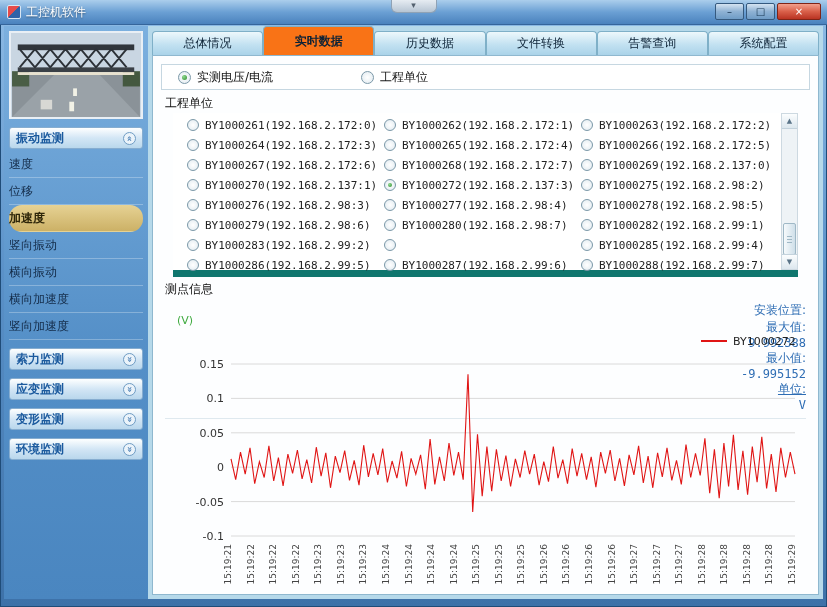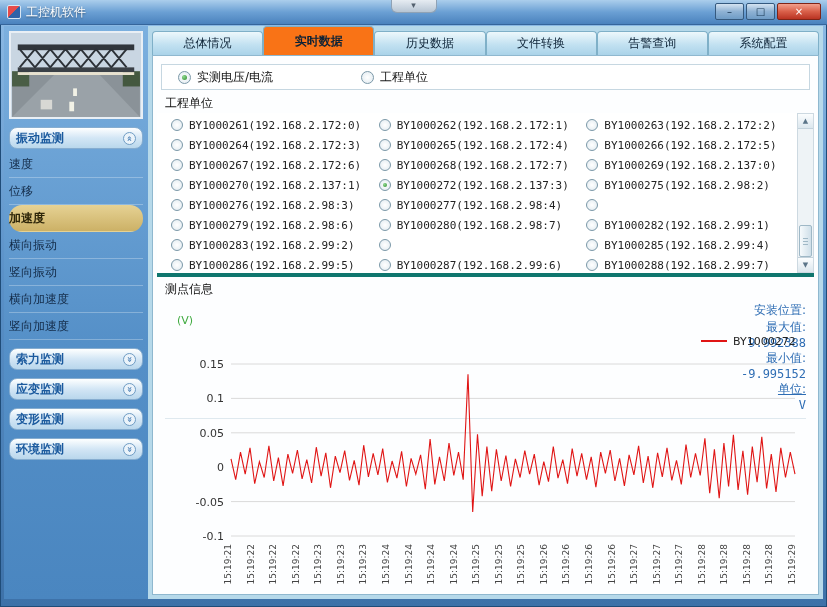--- a/index.html
+++ b/index.html
@@ -20,21 +20,21 @@
   .winbtns{position:absolute;right:6px;top:3px;display:flex;gap:2px;}
   .wbtn{width:29px;height:17px;border:1px solid #35597e;border-radius:2px;text-align:center;
     font-size:10px;line-height:15px;color:#16344f;background:linear-gradient(#d4e3f1,#8fb2d4 50%,#6f9cc6);}
   .wbtn.close{width:44px;color:#fff;border-color:#7e2417;background:linear-gradient(#f2a08d,#d9604a 50%,#b93322);}
   
   .app-body{position:absolute;top:26px;left:4px;right:4px;bottom:8px;display:flex;}
   
   .sidebar{width:144px;background:linear-gradient(180deg,#7cb0df 0%,#5590c8 55%,#4a86c0 100%);
     padding:3px 2px;position:relative;flex:none;}
   .photo{width:134px;height:88px;margin:2px auto 8px;border:2px solid #e9eff5;background:#c9d6e2;display:block;}
-  .group-header{height:22px;margin:8px 3px 0;border-radius:8px;display:flex;align-items:center;
+  .group-header{height:22px;margin:8px 3px 0;border-radius:3px;display:flex;align-items:center;
     justify-content:space-between;padding:0 6px;color:#1b5a9e;font-weight:bold;font-size:12px;
     background:linear-gradient(#feffff,#d3e6f5 50%,#b9d7ec);border:1px solid #86add0;cursor:default;}
   .chev{width:13px;height:13px;flex:none;border:1px solid #6f9cc4;border-radius:50%;background:#eaf3fa;
     color:#4a7fb5;font-size:9px;line-height:11px;text-align:center;font-weight:bold;}
   .chev.up{transform:rotate(-90deg);}
   .chev.down{transform:rotate(90deg);}
   .group-items{margin:2px 3px 2px;}
   .side-item{height:27px;line-height:27px;text-align:left;font-size:12px;color:#142c49;
     border-bottom:1px solid rgba(255,255,255,.28);}
   .side-item.selected{background:linear-gradient(#e6d294,#ccb166);border-radius:13px;color:#2e2609;
@@ -51,21 +51,21 @@
   
   .mode-box{margin:8px 8px 0;height:26px;border:1px solid #c6d7e1;background:#fff;
     display:flex;align-items:center;gap:88px;padding-left:16px;}
   .opt{display:flex;align-items:center;gap:6px;font-size:12px;color:#151515;}
   .radio{width:13px;height:13px;border-radius:50%;border:1px solid #7b98a8;flex:none;
     background:radial-gradient(#ffffff,#dfe9ef);position:relative;display:inline-block;}
   .radio.on::after{content:"";position:absolute;inset:3px;border-radius:50%;
     background:radial-gradient(circle at 35% 35%,#8ed98e,#2f8a2f);}
   .list-title{font-size:12px;color:#111;margin:5px 12px 1px;}
   
-  .list-wrap{position:relative;margin:0 4px;height:164px;background:#fff;border-bottom:4px solid #0f766e;}
+  .list-wrap{position:relative;margin:0 20px;height:164px;background:#fff;border-bottom:7px solid #0f766e;}
   .point-grid{position:absolute;top:2px;left:2px;right:20px;bottom:2px;display:grid;
     grid-template-columns:1fr 1fr 1fr;grid-auto-rows:20px;align-items:center;padding-left:12px;}
   .point{display:flex;align-items:center;gap:6px;}
   .point .radio{width:12px;height:12px;}
   .plabel{font-family:"DejaVu Sans Mono",monospace;font-size:11px;color:#222;white-space:nowrap;}
   .scrollbar{position:absolute;top:0;right:0;bottom:0;width:17px;background:#eef3f6;border:1px solid #cdd9e1;}
   .sb-btn{height:15px;text-align:center;font-size:7px;line-height:14px;color:#5a7488;
     background:linear-gradient(#fbfdfe,#dce7ee);border-bottom:1px solid #c3d2dc;}
   .sb-btn.down{position:absolute;bottom:0;left:0;right:0;border-top:1px solid #c3d2dc;border-bottom:none;}
   .sb-thumb{position:absolute;left:1px;right:1px;top:70%;height:32px;border:1px solid #9fb8c6;border-radius:2px;
@@ -126,22 +126,22 @@
       </svg>
       <div id="sidebar-groups">
           <div class="group-header">
             <span>振动监测</span>
             <span class="chev up">»</span>
           </div>
           <div class="group-items">
             <div class="side-item">速度</div>
             <div class="side-item">位移</div>
             <div class="side-item selected">加速度</div>
+            <div class="side-item">竖向振动</div>
             <div class="side-item">横向振动</div>
-            <div class="side-item">竖向振动</div>
             <div class="side-item">横向加速度</div>
             <div class="side-item">竖向加速度</div>
           </div>
           <div class="group-header">
             <span>索力监测</span>
             <span class="chev down">»</span>
           </div>
           <div class="group-header">
             <span>应变监测</span>
             <span class="chev down">»</span>
@@ -235,20 +235,21 @@
               <div class="point">
                 <span class="radio"></span>
                 <span class="plabel">BY1000276(192.168.2.98:3)</span>
               </div>
               <div class="point">
                 <span class="radio"></span>
                 <span class="plabel">BY1000277(192.168.2.98:4)</span>
               </div>
               <div class="point">
                 <span class="radio"></span>
+                <span class="plabel">BY1000278(192.168.2.98:5)</span>
               </div>
               <div class="point">
                 <span class="radio"></span>
                 <span class="plabel">BY1000279(192.168.2.98:6)</span>
               </div>
               <div class="point">
                 <span class="radio"></span>
                 <span class="plabel">BY1000280(192.168.2.98:7)</span>
               </div>
               <div class="point">

